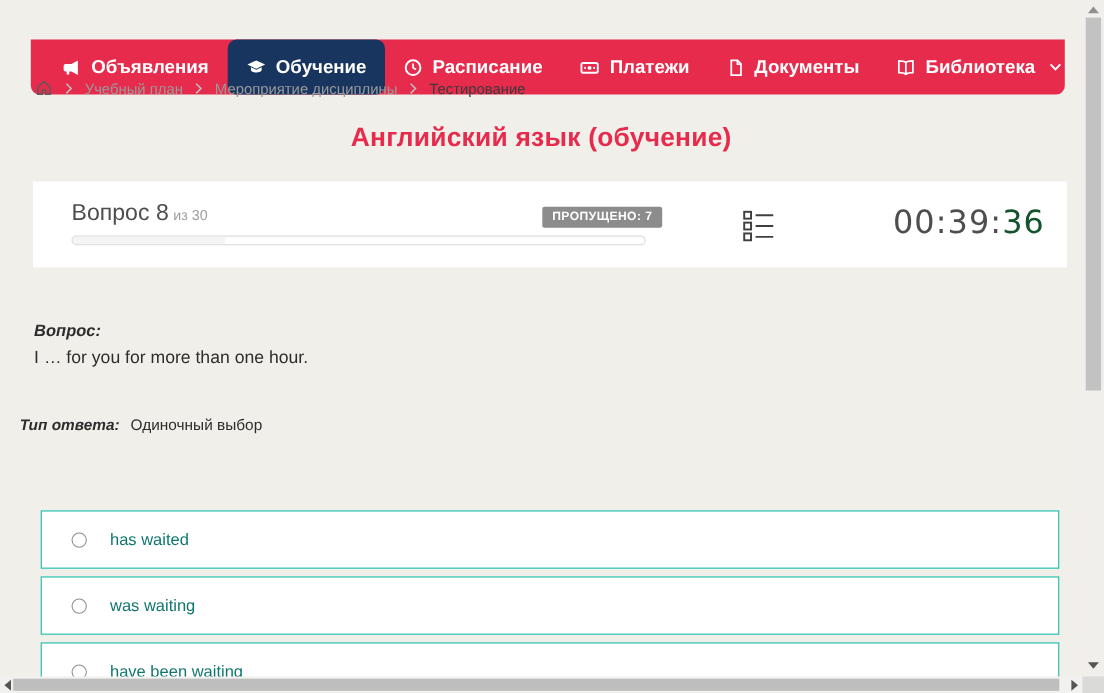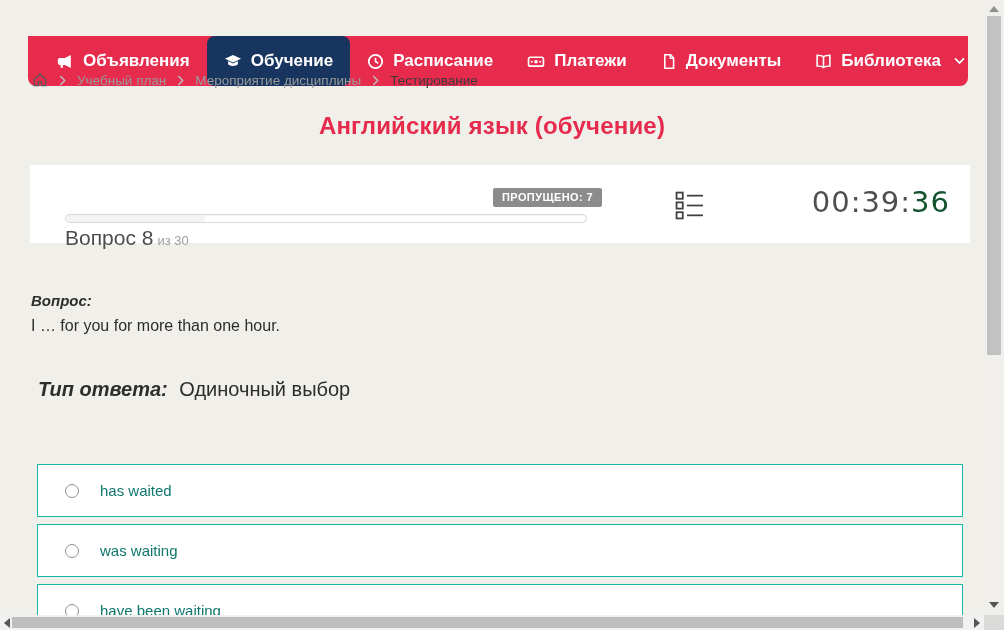--- a/index.html
+++ b/index.html
@@ -37,21 +37,21 @@
   .home-ic { color:#5a5a5a; display:flex; align-items:center; cursor:pointer; }
 
   
   .page-title {
     position:absolute; left:0; top:112px; width:984px; text-align:center;
     color:#e62b4d; font-size:24px; font-weight:bold; letter-spacing:.2px;
   }
 
   
   .qcard { position:absolute; left:30px; top:165px; width:940px; height:78px; background:#ffffff; }
-  .q-title { position:absolute; left:35px; top:17px; font-size:21px; color:#4d4d4d;margin-top:44px; }
+  .q-title { position:absolute; left:35px; top:17px; font-size:21px; color:#4d4d4d; }
   .q-of { font-size:13px; color:#9e9e9e; font-weight:normal; margin-left:4px; }
   .q-badge {
     position:absolute; left:463px; top:23px;
     background:#8c8c8c; color:#fff; font-size:11px; font-weight:bold;
     letter-spacing:.4px; padding:3px 9px 4px; border-radius:2px; white-space:nowrap;text-align:right;
   }
   .q-progress {
     position:absolute; left:35px; top:49px; width:522px; height:9px;
     background:#ffffff; border:1px solid #d8d8d6; border-radius:5px;
     box-shadow:inset 0 1px 1px rgba(0,0,0,.04); overflow:hidden;
@@ -61,21 +61,21 @@
   .q-timer {
     position:absolute; right:20px; top:20px;
     font-family:"DejaVu Sans", sans-serif; font-size:29px; color:#4e4e4e;
     letter-spacing:1px; font-weight:normal;
   }
   .q-timer .secs { color:#14532d; }
 
   
   .q-label   { position:absolute; left:31px; top:292px; font-size:15px; font-weight:bold; font-style:italic; color:#2d2d2d; }
   .q-text    { position:absolute; left:31px; top:317px; font-size:16px; color:#2d2d2d; }
-  .q-type    { position:absolute; left:38px; top:378px; font-size:20px; color:#2d2d2d; }
+  .q-type    { position:absolute; left:18px; top:378px; font-size:14px; color:#2d2d2d; }
   .q-type .t-label { font-weight:bold; font-style:italic; }
   .q-type .t-value { margin-left:6px; }
 
   
   .options { position:absolute; left:37px; top:464px; width:926px; }
   .option {
     height:53px; background:#fff; border:1px solid #14b8a6; margin-bottom:7px;
     display:flex; align-items:center; padding-left:27px; gap:21px;
     font-size:15px; color:#0f766e; cursor:pointer;
   }

